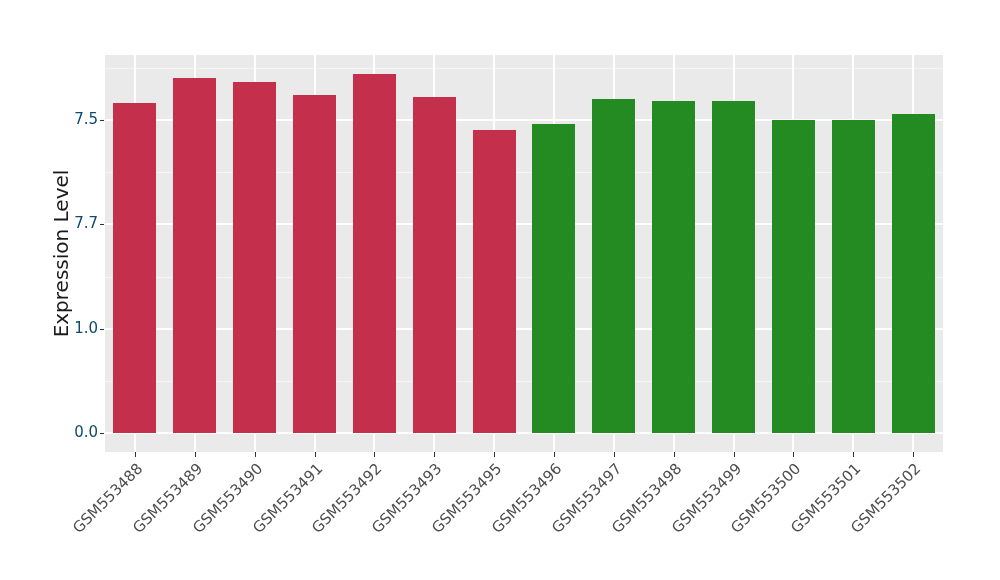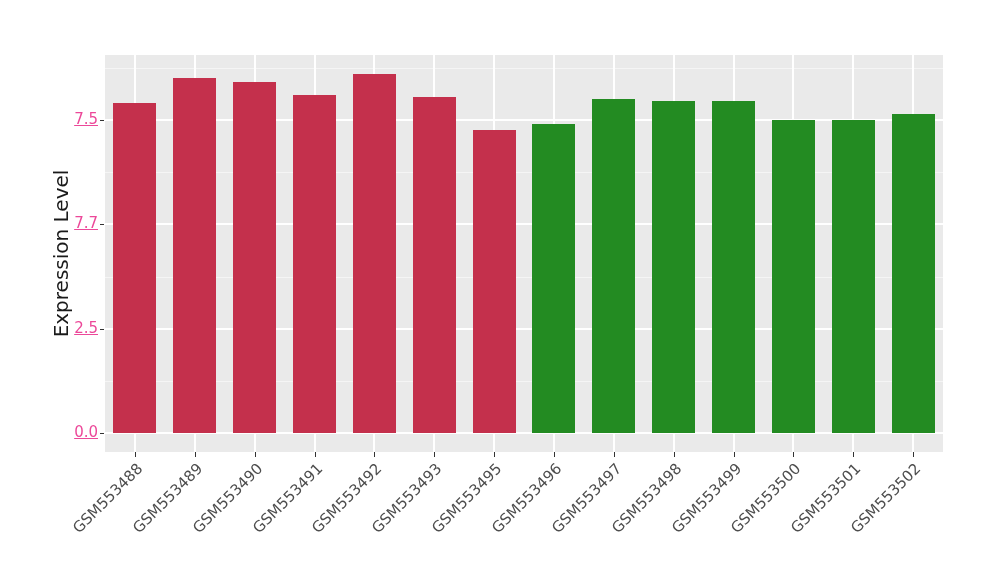--- a/index.html
+++ b/index.html
@@ -41,23 +41,22 @@
     letter-spacing: 0px;
   }
 
   
   .y-tick-label {
     position: absolute;
     right: 0;
     width: 100%;
     text-align: right;
     font-size: 15px;
-    color: #ec4899;
+    color: #0c4a6e;
     line-height: 1;
-    text-decoration: underline;
   }
   .y-tick-wrap {
     position: absolute;
     left: 60px;
     width: 38px;
     height: 16px;
     margin-top: -8px;
   }
   .y-tick-mark {
     position: absolute;
@@ -133,21 +132,21 @@
 <div id="chart-root">
 
   <div class="y-axis-title">Expression Level</div>
 
   <div id="y-ticks">
       <div class="y-tick-wrap" style="top: 433px;">
         <div class="y-tick-label">0.0</div>
       </div>
       <div class="y-tick-mark" style="top: 433px;"></div>
       <div class="y-tick-wrap" style="top: 328.675px;">
-        <div class="y-tick-label">2.5</div>
+        <div class="y-tick-label">1.0</div>
       </div>
       <div class="y-tick-mark" style="top: 328.675px;"></div>
       <div class="y-tick-wrap" style="top: 224.35px;">
         <div class="y-tick-label">7.7</div>
       </div>
       <div class="y-tick-mark" style="top: 224.35px;"></div>
       <div class="y-tick-wrap" style="top: 120.025px;">
         <div class="y-tick-label">7.5</div>
       </div>
       <div class="y-tick-mark" style="top: 120.025px;"></div>

